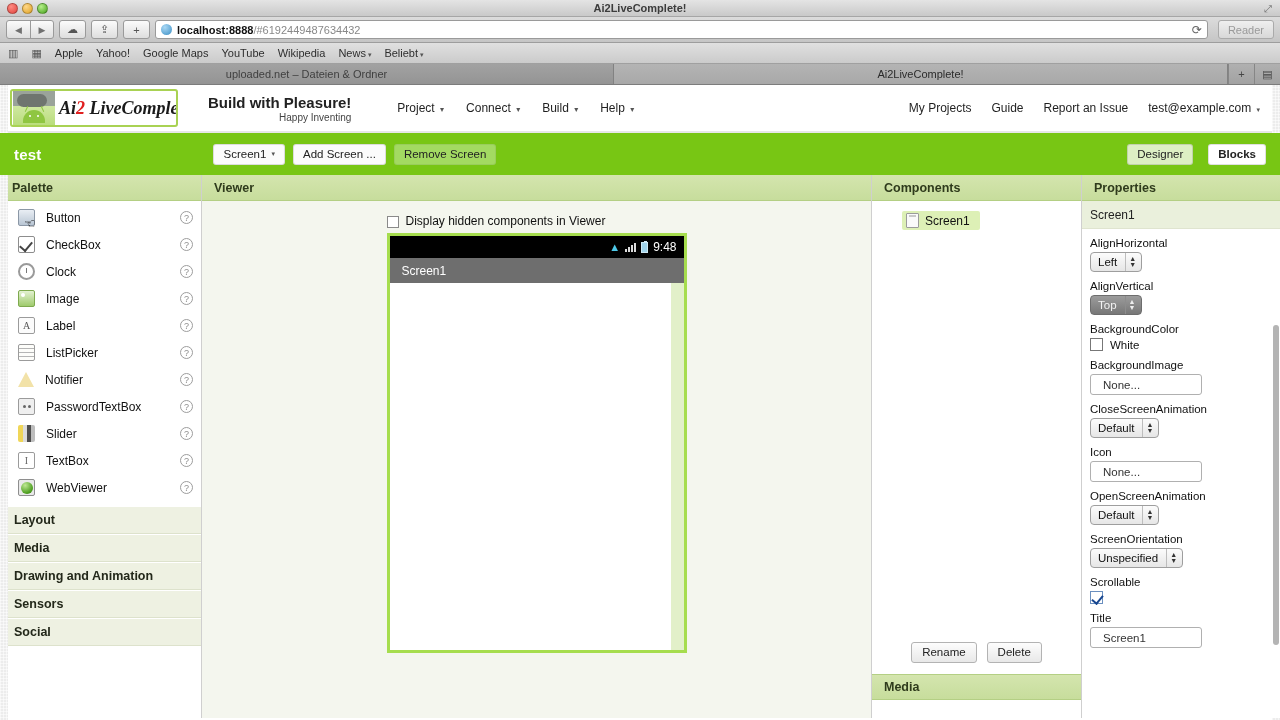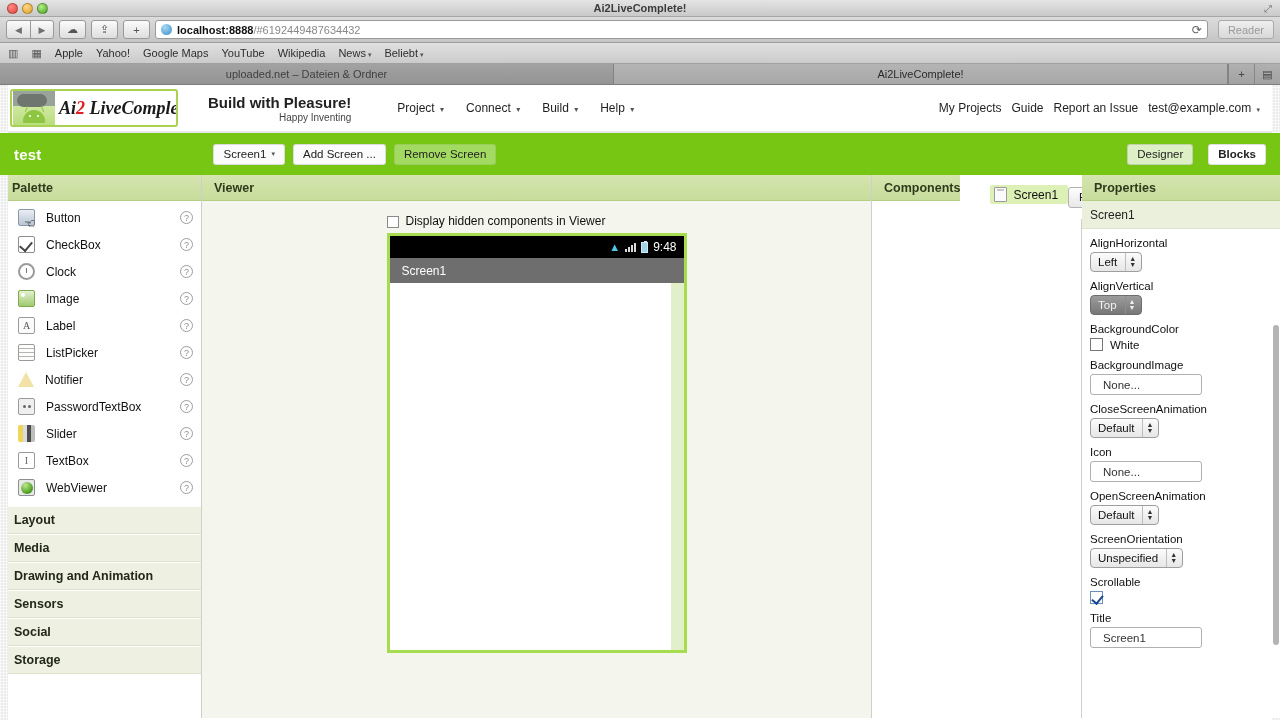--- a/index.html
+++ b/index.html
@@ -162,21 +162,21 @@
   .logo-text .two { color: #e02020; }
 
   .tagline { margin-left: 30px; }
   .tagline .t1 { font-size: 15px; font-weight: bold; color: #222; }
   .tagline .t2 { font-size: 10px; color: #444; text-align: right; margin-top: 1px;}
 
   .menubar { display: flex; gap: 22px; margin-left: 46px; }
   .menu-item { font-size: 12px; color: #1f1f1f; white-space: nowrap; cursor: default; }
   .menu-item .caret { font-size: 8px; color: #555; }
 
-  .header-right { margin-left: auto; display: flex; gap: 10px; padding-right: 10px; }
+  .header-right { margin-left: auto; display: flex; gap: 20px; padding-right: 10px; }
   .hr-item { font-size: 12px; color: #1f1f1f; white-space: nowrap; }
 
   .green-bar {
     height: 42px; background: #78c614;
     display: flex; align-items: center; padding: 0 14px;
     position: relative;
   }
   .project-name { font-size: 15px; font-weight: bold; color: #fff; letter-spacing:.2px; }
   .screen-controls { display: flex; gap: 8px; margin-left: 172px; }
   .g-btn {
@@ -320,21 +320,21 @@
   .phone-canvas { flex: 1; background: #fff; position: relative; }
   .phone-scroll {
     position: absolute; right: 0; top: 0; bottom: 0; width: 13px;
     background: #e2f0c9;
   }
 
   
   .components-col {
     width: 210px; flex: 0 0 auto; background: #fff;
     border-right: 1px solid #cfcfcf;
-    display: flex; flex-direction: row;
+    display: flex; flex-direction: column;
   }
   .comp-body { flex: 1; background: #fff; padding: 10px 0 0 30px; }
   .tree-node {
     display: inline-flex; align-items: center; gap: 6px;
     background: #ddf0b6; padding: 2px 10px 2px 4px; border-radius: 2px;
   }
   .node-ico {
     width: 13px; height: 15px; background: #fafafa; border: 1px solid #9b9b9b;
     border-radius: 1px; position: relative;
   }
@@ -597,21 +597,20 @@
           <span class="p-label">WebViewer</span>
           <span class="help-q">?</span>
         </div>
       </div>
 
       <div class="cat-head">Layout</div>
       <div class="cat-head">Media</div>
       <div class="cat-head">Drawing and Animation</div>
       <div class="cat-head">Sensors</div>
       <div class="cat-head">Social</div>
-      <div class="cat-head">Storage</div>
     </div>
 
     <div class="viewer-col">
       <div class="panel-title">Viewer</div>
       <div class="viewer-body">
         <div class="hidden-check-row">
           <span class="chk-box"></span>
           <span>Display hidden components in Viewer</span>
         </div>
 

